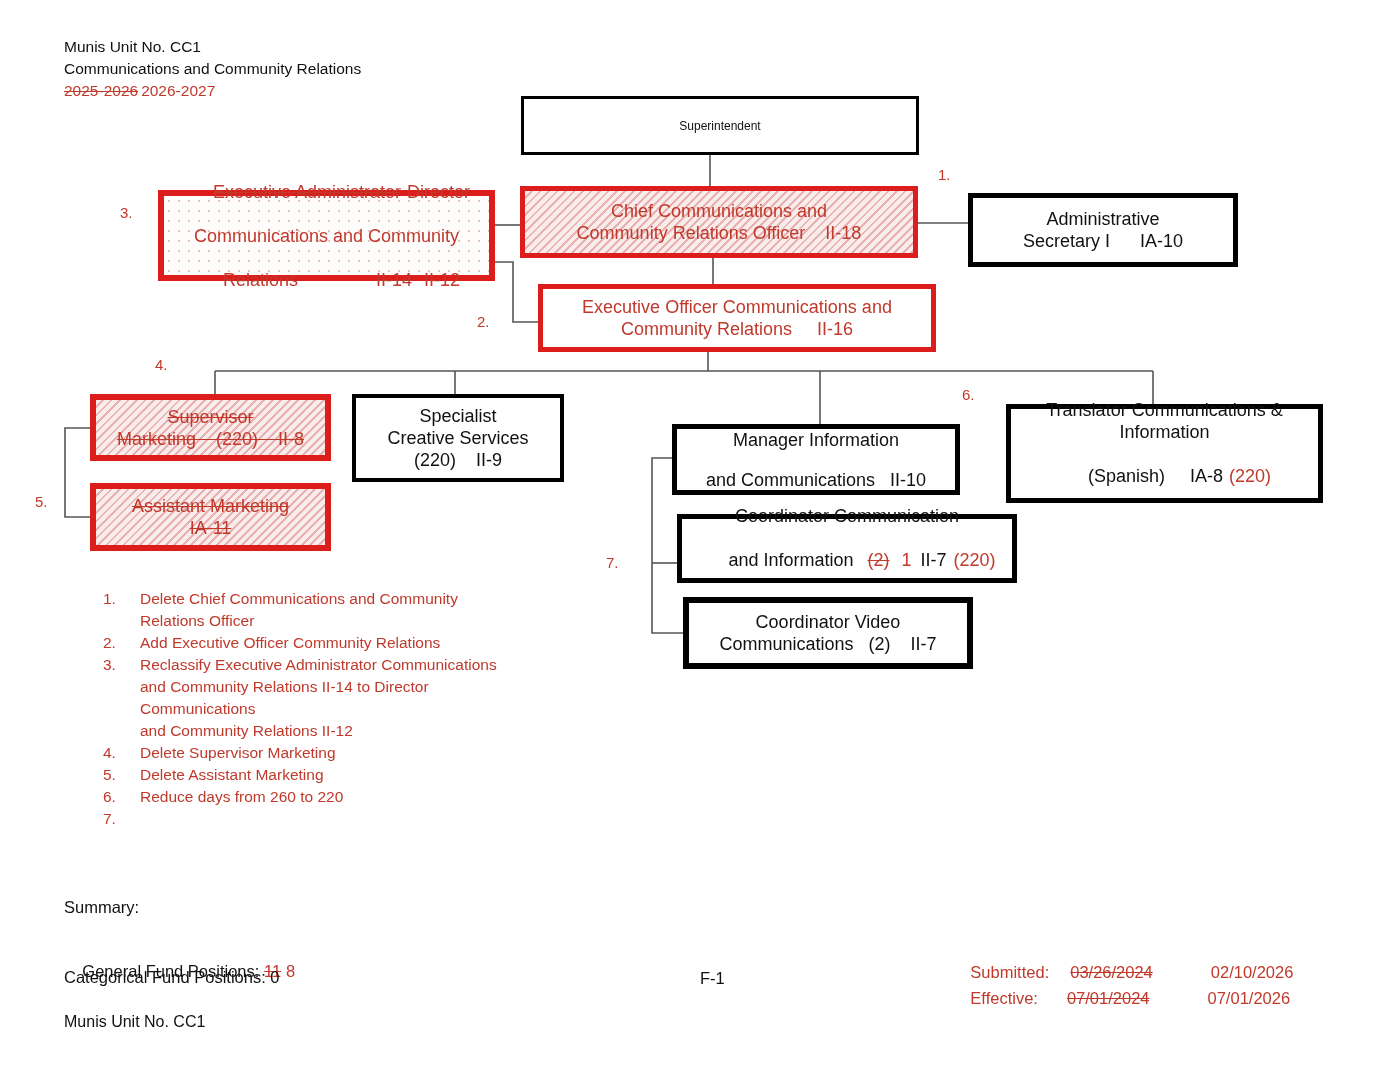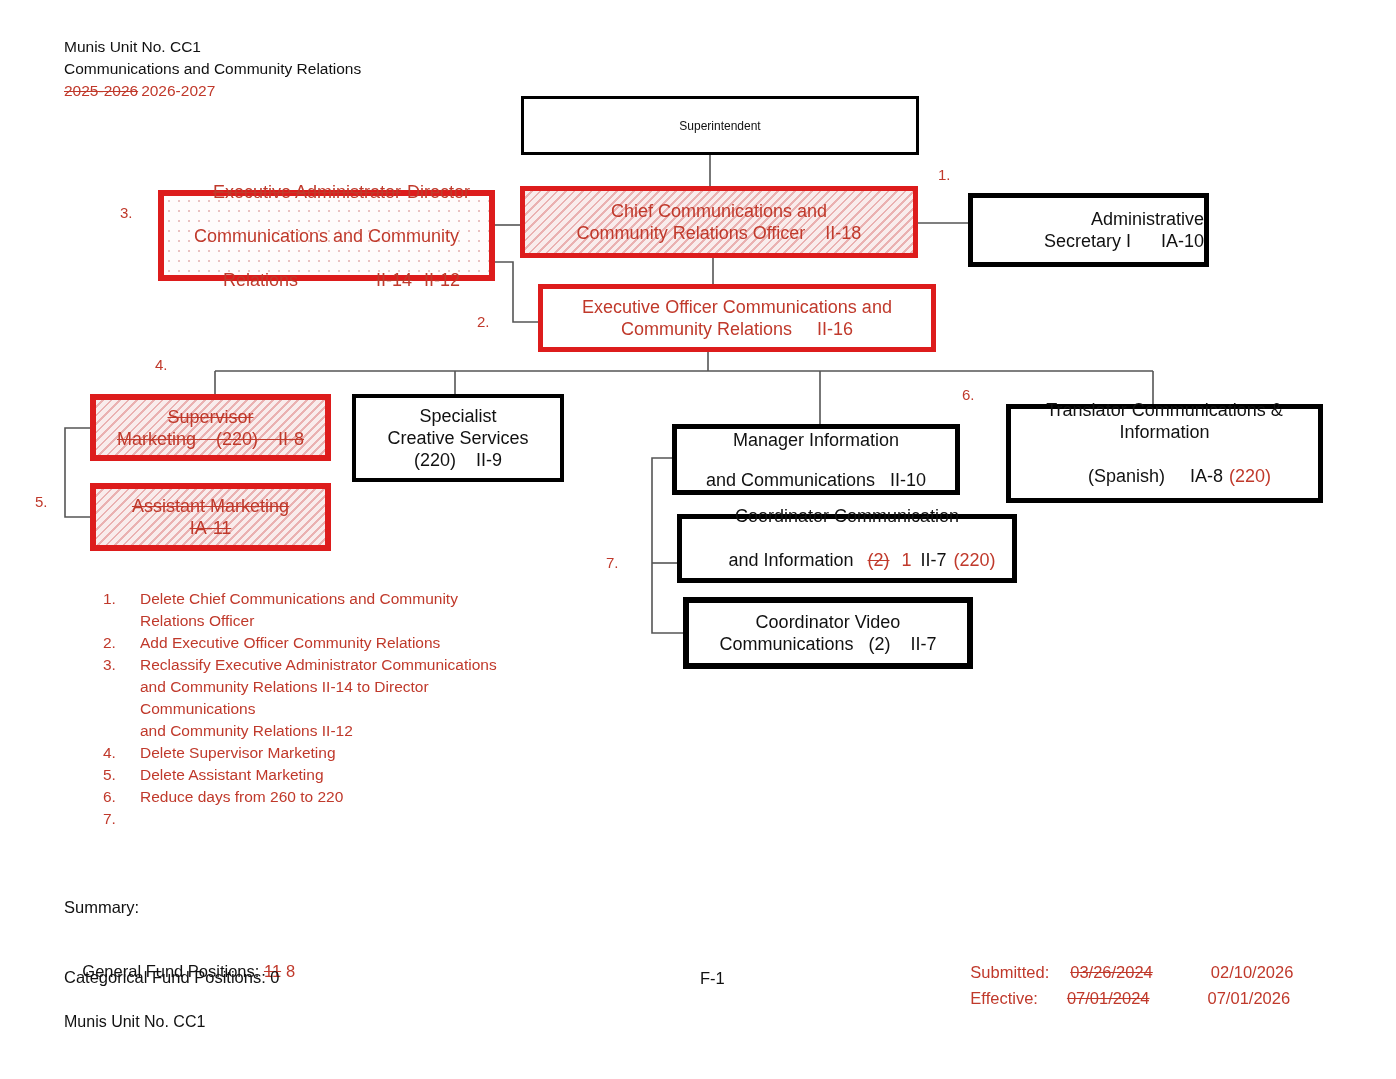--- a/index.html
+++ b/index.html
@@ -80,21 +80,21 @@
 
   <div class="box bd-black-3" style="left:521px; top:96px; width:398px; height:59px; font-size:12px;">
     <div class="line">Superintendent</div>
   </div>
 
   <div class="box bd-red-5 hatch red" style="left:520px; top:186px; width:398px; height:72px;">
     <div class="line">Chief Communications and</div>
     <div class="line">Community Relations Officer    II-18</div>
   </div>
 
-  <div class="box bd-black-5" style="left:968px; top:193px; width:241px; height:74px;align-items:flex-end;">
+  <div class="box bd-black-5" style="left:968px; top:193px; width:270px; height:74px;">
     <div class="line">Administrative</div>
     <div class="line">Secretary I      IA-10</div>
   </div>
 
   <div class="box bd-red-6 dots red" style="left:158px; top:190px; width:337px; height:91px;">
     <div class="line">
       <span class="seg strike">Executive Administrator</span><span class="seg" style="margin-left:6px;">Director</span>
     </div>
     <div class="line">Communications and Community</div>
     <div class="line">

